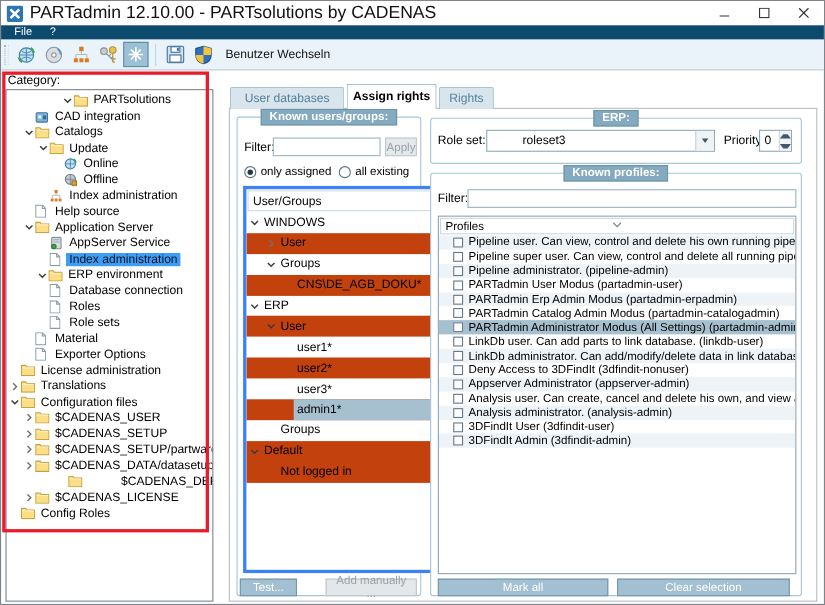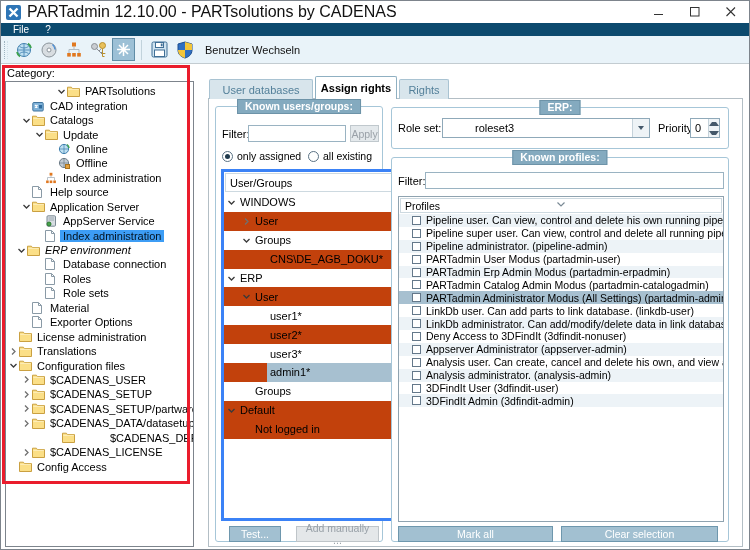--- a/index.html
+++ b/index.html
@@ -325,21 +325,21 @@
       <div class="trow" style="padding-left: 29px;">
         <span class="arr"></span>
         <span class="ic">
           <svg width="10" height="12">
             <path d="M0.5 0.5 H6.5 L9.5 3.5 V11.5 H0.5 Z" fill="#fff" stroke="#8a9aa6"></path>
             <path d="M6.5 0.5 V3.5 H9.5" fill="none" stroke="#8a9aa6"></path>
           </svg>
         </span>
         <span class="lbl sel">Index administration</span>
       </div>
-      <div class="trow" style="padding-left: 11px; font-style: italic;">
+      <div class="trow" style="padding-left: 28px;">
         <span class="arr">
           <svg width="9" height="9" viewBox="0 0 9 9">
             <polyline points="1.5,3 4.5,6 7.5,3" fill="none" stroke="#3a3a3a" stroke-width="1.3"></polyline>
           </svg>
         </span>
         <span class="ic">
           <svg width="13" height="11">
             <path d="M0.5 3 L0.5 1.2 L4.4 1.2 L5.4 2.6 L12.5 2.6 L12.5 10.5 L0.5 10.5 Z" fill="#fbdf87" stroke="#caa041"></path>
             <path d="M1.2 3.4 H11.8" stroke="#fdeebb"></path>
           </svg>
@@ -515,21 +515,21 @@
         <span class="lbl">$CADENAS_LICENSE</span>
       </div>
       <div class="trow" style="padding-left: 3px;">
         <span class="arr"></span>
         <span class="ic">
           <svg width="13" height="11">
             <path d="M0.5 3 L0.5 1.2 L4.4 1.2 L5.4 2.6 L12.5 2.6 L12.5 10.5 L0.5 10.5 Z" fill="#fbdf87" stroke="#caa041"></path>
             <path d="M1.2 3.4 H11.8" stroke="#fdeebb"></path>
           </svg>
         </span>
-        <span class="lbl">Config Access</span>
+        <span class="lbl">Config Roles</span>
       </div>
     </div>
   <div class="red-box"></div>
 
   <div id="tabstrip">
       <div class="tab" style="left: 208px; width: 104px;">User databases</div>
       <div class="tab active" style="left: 314px; width: 82px;">Assign rights</div>
       <div class="tab" style="left: 398px; width: 50px;">Rights</div>
     </div>
   <div class="tab-pane"></div>
@@ -624,21 +624,21 @@
             </span>
             <span class="lbl">Default</span>
           </div>
           <div class="urow alt" style="padding-left: 18px;">
             <span class="arr"></span>
             <span class="lbl">Not logged in</span>
           </div>
         </div>
     </div>
 
-    <button class="sbtn" style="left:13px;top:419px;width:52px;">Test...</button>
+    <button class="sbtn" style="left:2px;top:419px;width:52px;">Test...</button>
     <button class="sbtn disabled" style="left:80px;top:419px;width:83px;">Add manually ...</button>
   </div>
 
   <div class="gbox" style="left:390px;top:106px;width:338px;height:42px;">
     <span class="gbadge">ERP:</span>
     <span class="flabel" style="left:6px;top:14px;">Role set:</span>
     <span class="combo" style="left:50px;top:10px;width:208px;height:20px;padding-left:28px;">
       <span class="val">roleset3</span>
       <span class="drop">
           <span class="tri-d"></span>

